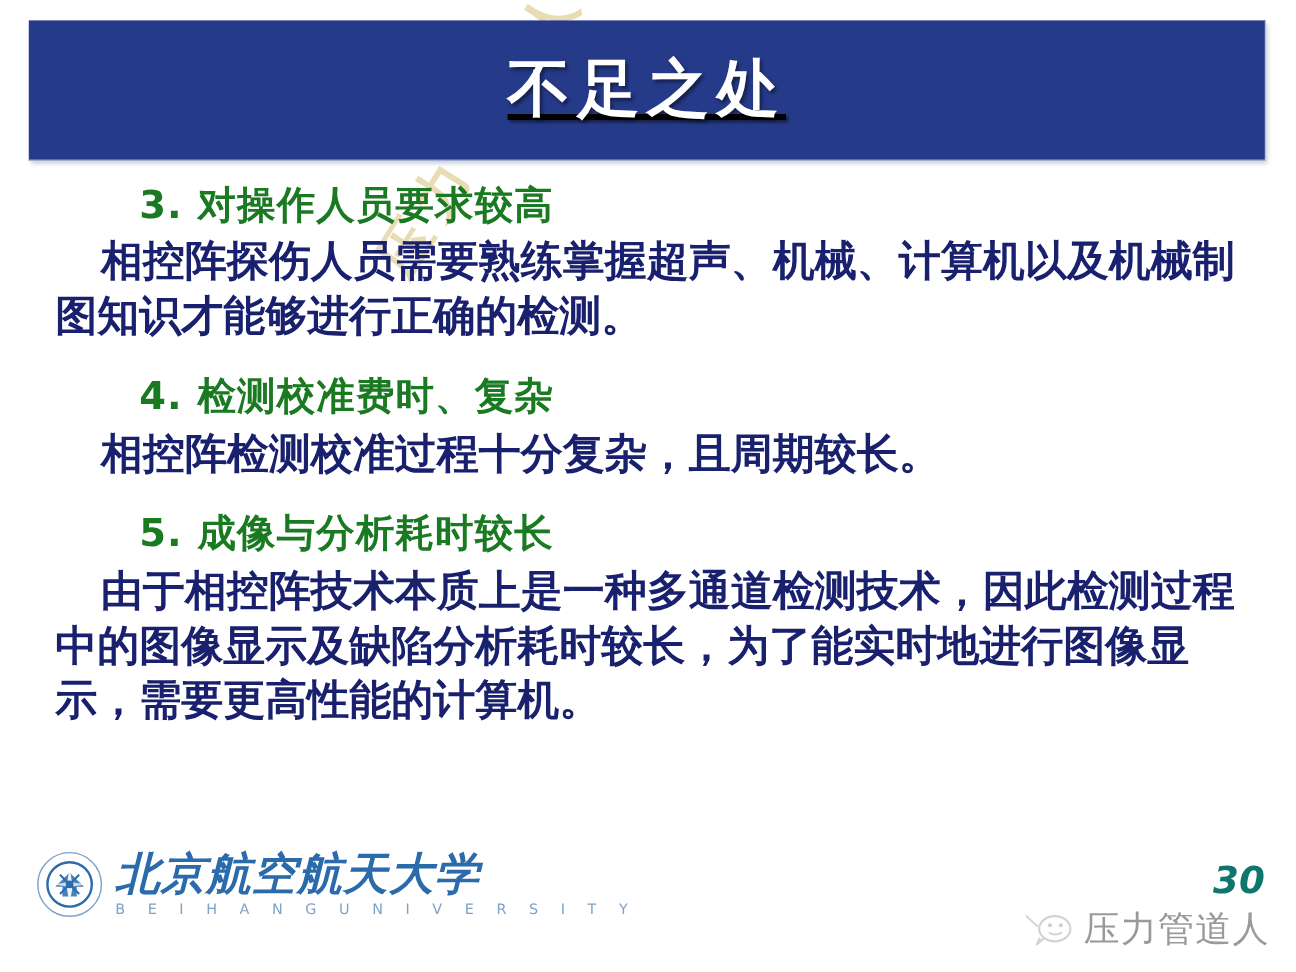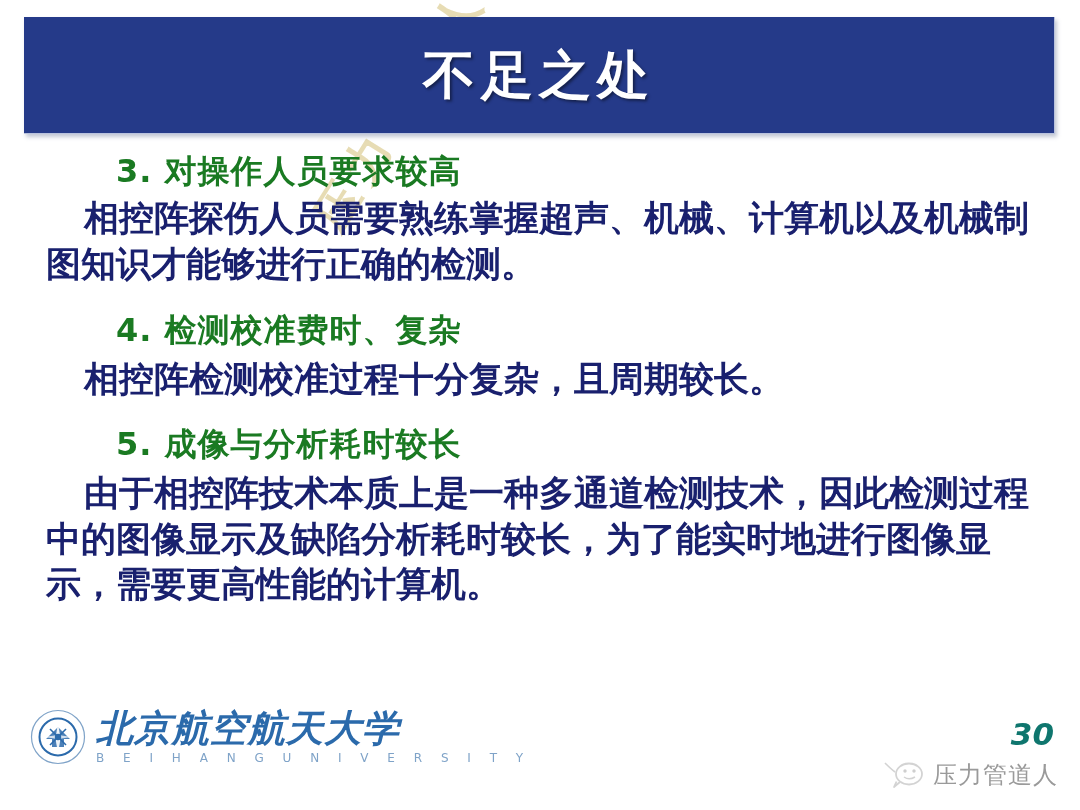--- a/index.html
+++ b/index.html
@@ -60,20 +60,21 @@
     width: 1030px;
     height: 116px;
     background: #253a89;
     box-shadow: 2px 3px 4px rgba(120,130,160,0.45);
     border-right: 1px solid #b9c2dd;
     border-bottom: 1px solid #b9c2dd;
     z-index: 4;
     display: flex;
     align-items: center;
     justify-content: center;
+    text-decoration: underline;
   }
   .title-text {
     color: #ffffff;
     font-size: 52px;
     font-weight: bold;
     letter-spacing: 6px;
     text-shadow: 2px 2px 3px rgba(0,0,0,0.45);
     line-height: 1;
     font-family: "DejaVu Sans", "Liberation Sans", sans-serif;
   }
@@ -172,21 +173,21 @@
   }
   .wechat-icon {
     width: 48px;
     height: 36px;
     flex: 0 0 48px;
     opacity: 0.55;
   }
   .wechat-label {
     margin-left: 4px;
     color: #9a9a9a;
-    font-size: 24px;
+    font-size: 30px;
     line-height: 1;
     letter-spacing: 1px;
     font-family: "DejaVu Sans", "Liberation Sans", sans-serif;
   }
 
   
   .page-number {
     position: absolute;
     right: 26px;
     top: 719px;

